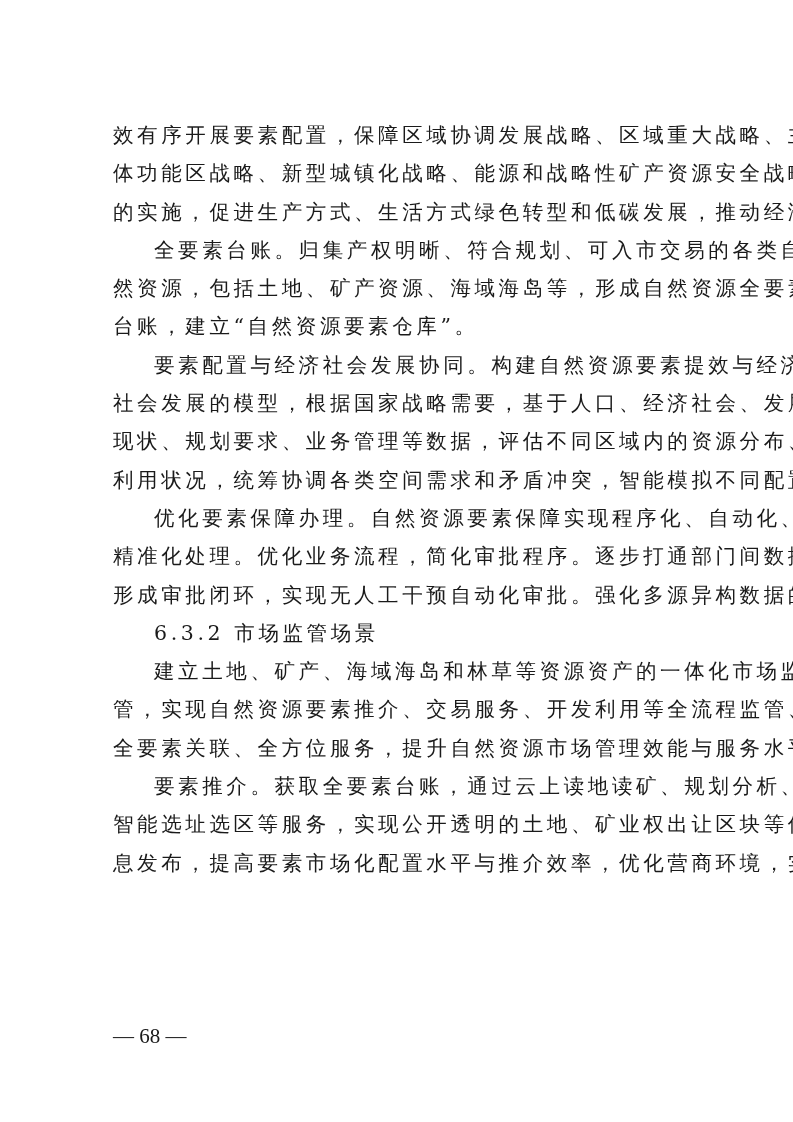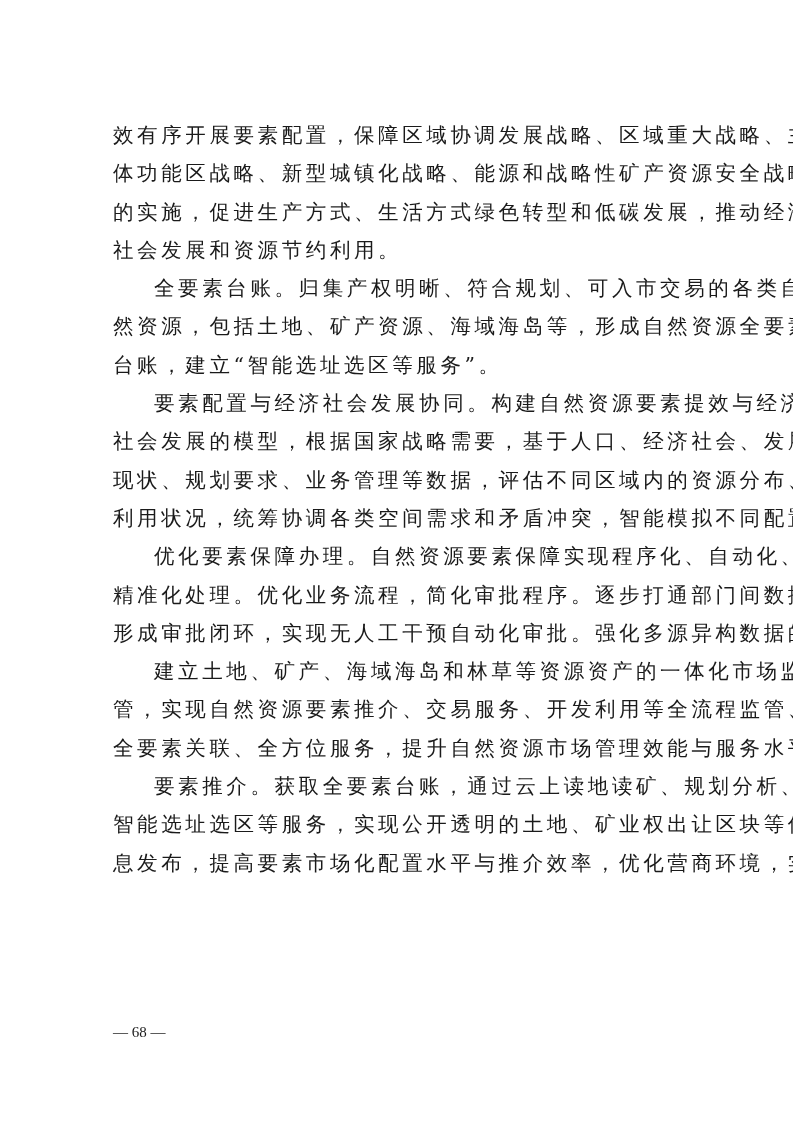--- a/index.html
+++ b/index.html
@@ -9,47 +9,47 @@
       position: absolute; left: 113px; top: 116px; width: 568px;
       font-family: "DejaVu Serif", "Liberation Serif", serif;
       font-size: 20.5px; color: #1a1a1a; line-height: 38.3px;
       letter-spacing: 3.6px;
     }
     .line { white-space: nowrap; height: 38.3px; overflow: visible; }
     .indent { padding-left: 41px; }
     .page-number {
       position: absolute; left: 113px; top: 1024px;
       font-family: "Liberation Serif", "DejaVu Serif", serif;
-      font-size: 15px; color: #1a1a1a; letter-spacing: 0px;
+      font-size: 21px; color: #1a1a1a; letter-spacing: 0px;
     }
   </style>
 </head>
 <body>
 
 <div class="page">
   <div class="body-text">
 
     <div class="line">效有序开展要素配置，保障区域协调发展战略、区域重大战略、主</div>
     <div class="line">体功能区战略、新型城镇化战略、能源和战略性矿产资源安全战略</div>
     <div class="line">的实施，促进生产方式、生活方式绿色转型和低碳发展，推动经济</div>
-    <div class="line">社会发展和资源节约利用。</div>
 
     <div class="line indent">全要素台账。归集产权明晰、符合规划、可入市交易的各类自</div>
     <div class="line">然资源，包括土地、矿产资源、海域海岛等，形成自然资源全要素</div>
-    <div class="line">台账，建立“智能选址选区等服务”。</div>
+    <div class="line">台账，建立“自然资源要素仓库”。</div>
 
     <div class="line indent">要素配置与经济社会发展协同。构建自然资源要素提效与经济</div>
     <div class="line">社会发展的模型，根据国家战略需要，基于人口、经济社会、发展</div>
     <div class="line">现状、规划要求、业务管理等数据，评估不同区域内的资源分布、</div>
     <div class="line">利用状况，统筹协调各类空间需求和矛盾冲突，智能模拟不同配置</div>
 
     <div class="line indent">优化要素保障办理。自然资源要素保障实现程序化、自动化、</div>
     <div class="line">精准化处理。优化业务流程，简化审批程序。逐步打通部门间数据，</div>
     <div class="line">形成审批闭环，实现无人工干预自动化审批。强化多源异构数据的</div>
 
+    <div class="line indent">6.3.2 市场监管场景</div>
 
     <div class="line indent">建立土地、矿产、海域海岛和林草等资源资产的一体化市场监</div>
     <div class="line">管，实现自然资源要素推介、交易服务、开发利用等全流程监管、</div>
     <div class="line">全要素关联、全方位服务，提升自然资源市场管理效能与服务水平。</div>
 
     <div class="line indent">要素推介。获取全要素台账，通过云上读地读矿、规划分析、</div>
     <div class="line">智能选址选区等服务，实现公开透明的土地、矿业权出让区块等信</div>
     <div class="line">息发布，提高要素市场化配置水平与推介效率，优化营商环境，实</div>
   </div>
 

